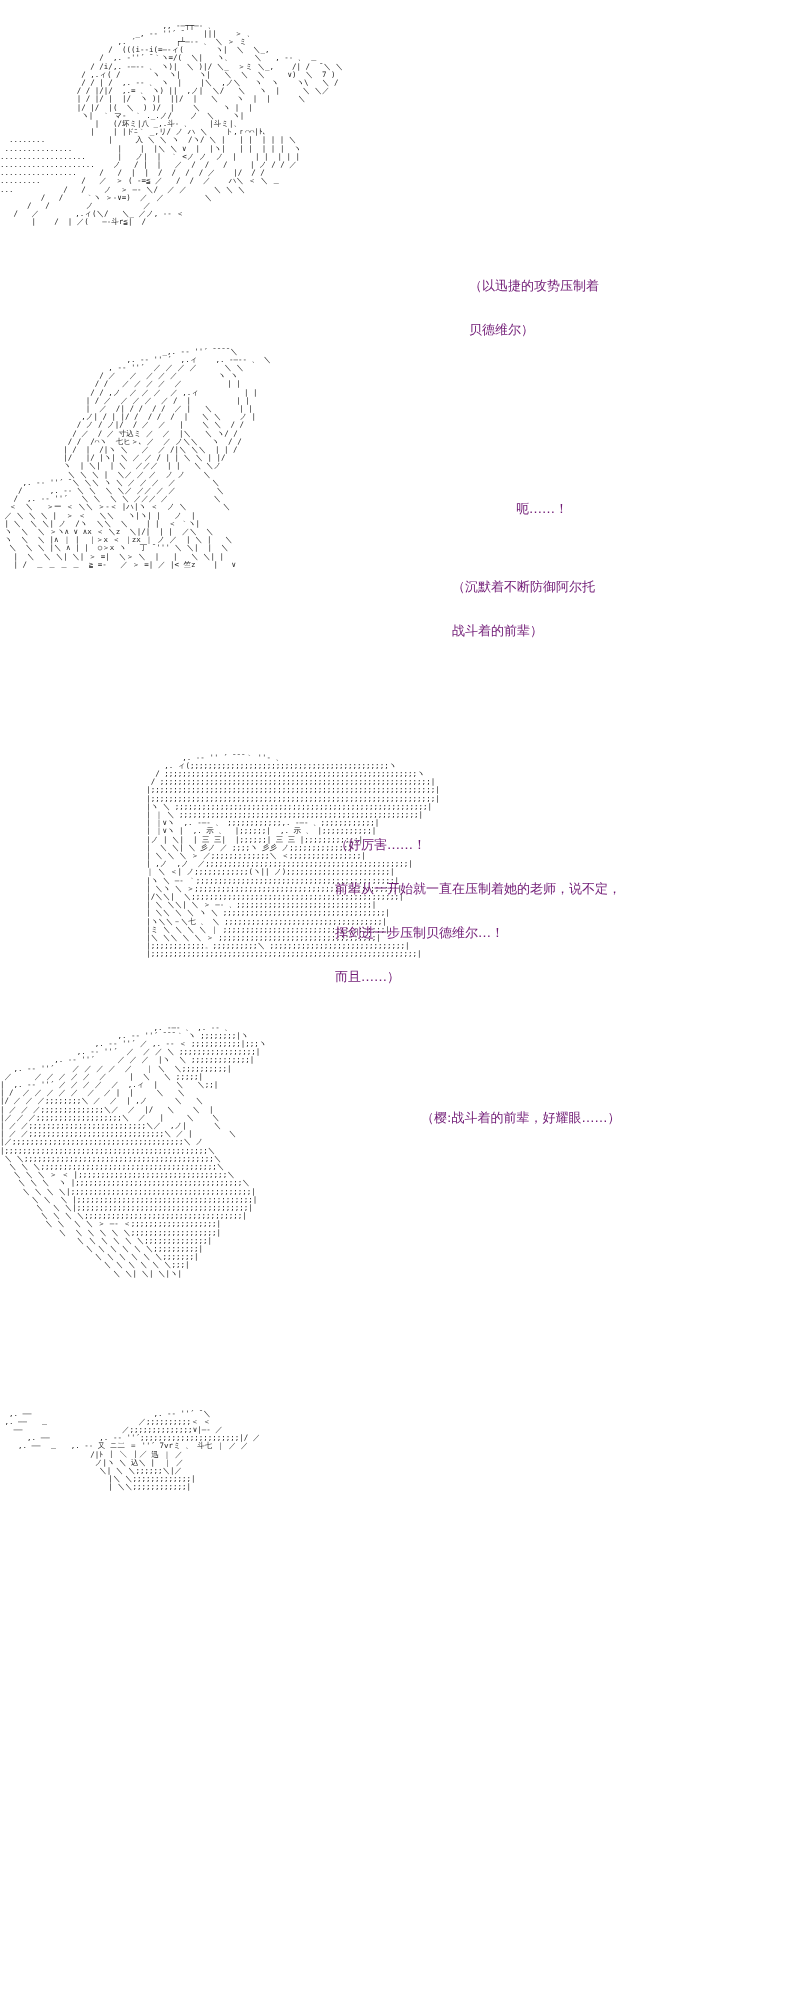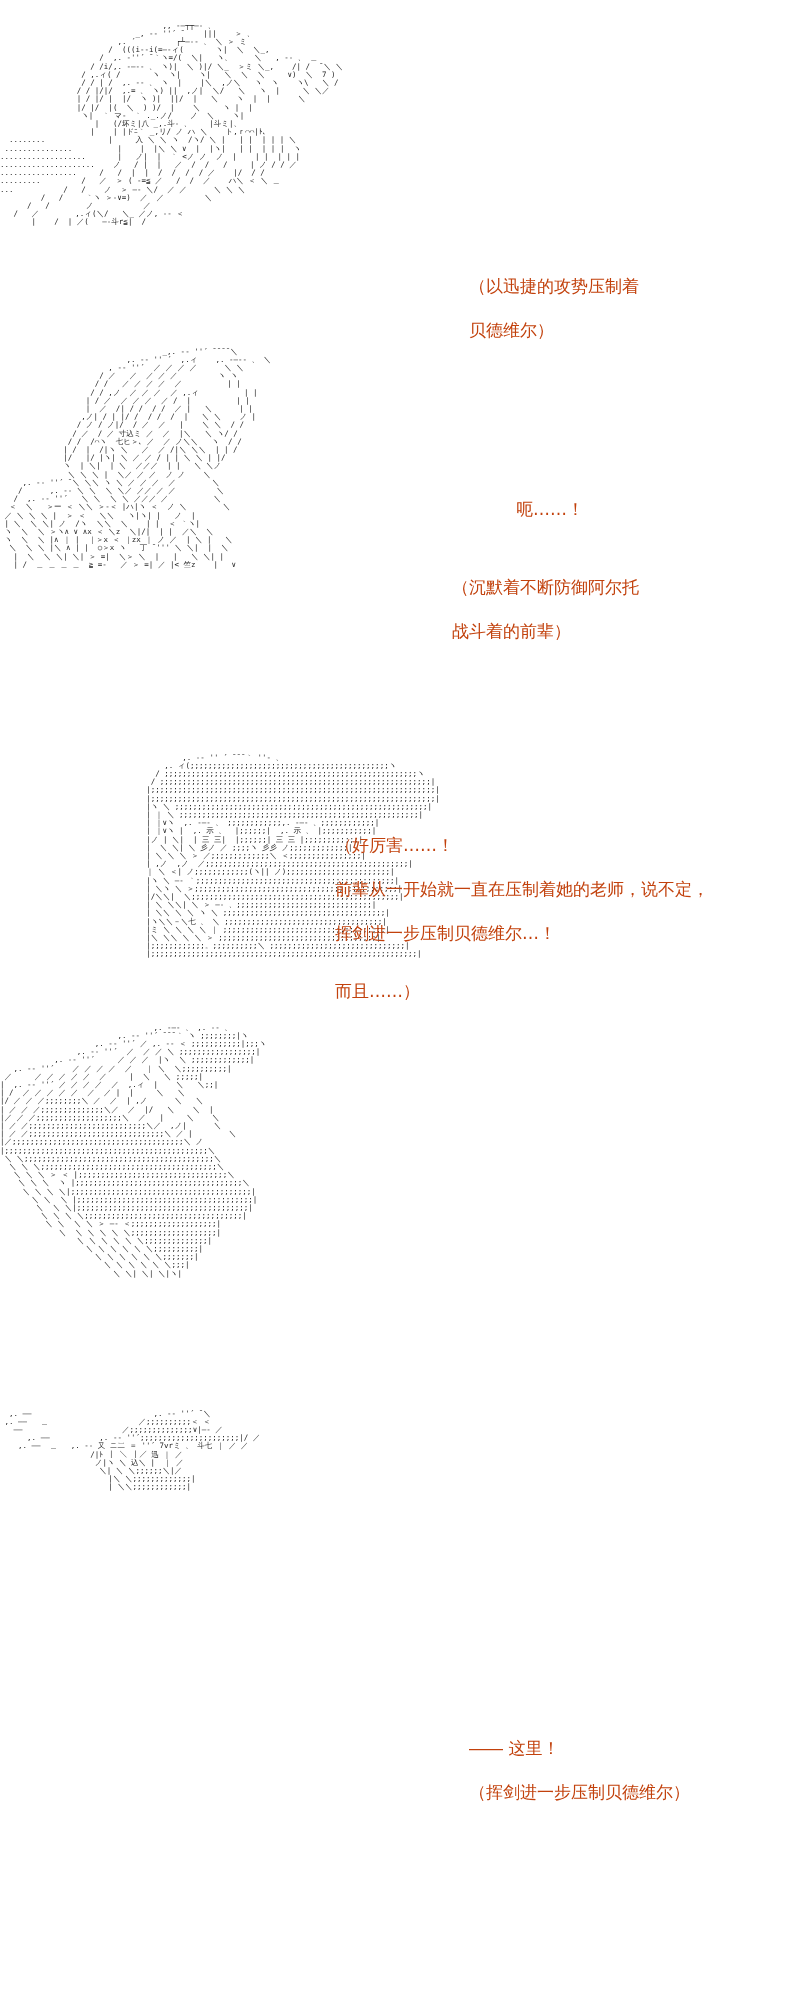--- a/index.html
+++ b/index.html
@@ -29,23 +29,23 @@
     font-family: "DejaVu Sans Mono", "Liberation Mono", monospace;
     font-size: 7.5px;
     line-height: 8.2px;
     letter-spacing: 0px;
     color: #1b1b1b;
     position: absolute;
   }
   .dialog {
     position: absolute;
     font-family: "DejaVu Sans", "Liberation Sans", sans-serif;
-    font-size: 17px;
+    font-size: 13px;
     line-height: 22px;
-    color: #c2410c;
+    color: #701a75;
     white-space: pre-line;
   }
   .dialog .line { display: block; }
   .panel-1 .aa { left: 0px; top: 0px; }
   .panel-2 .aa { left: 0px; top: 0px; }
   .panel-3 .aa { left: 0px; top: 0px; }
   .panel-4 .aa { left: 0px; top: 0px; }
   .panel-5 .aa { left: 0px; top: 0px; }
 </style>
 </head>
@@ -145,21 +145,21 @@
             | ＼＼ ＼ ＼ ヽ ＼ ;;;;;;;;;;;;;;;;;;;;;;;;;;;;;;;;;;;;|
             |ヽ＼＼－＼七 、 ＼ ;;;;;;;;;;;;;;;;;;;;;;;;;;;;;;;;;;;|
             |ミ ＼ ＼ ＼ ＼ ｜ ;;;;;;;;;;;;;;;;;;;;;;;;;;;;;;;;;;;;|
             |＼ ＼＼ ＼ ＼ ＞ ;;;;;;;;;;;;;;;;;;;;;;;;;;;;;;;;;;;|
             |;;;;;;;;;;;;。;;;;;;;;;;＼ ;;;;;;;;;;;;;;;;;;;;;;;;;;;;;;|
             |;;;;;;;;;;;;;;;;;;;;;;;;;;;;;;;;;;;;;;;;;;;;;;;;;;;;;;;;;;;|</pre>
     <div class="dialog" style="left:335px;top:72px;">
       <span class="line">（好厉害……！</span>
       <span class="line" style="">前辈从一开始就一直在压制着她的老师，说不定，</span>
       <span class="line">挥剑进一步压制贝德维尔…！</span>
-      <span class="line" style="margin-top:14px;">而且……）</span>
+      <span class="line" style="">而且……）</span>
     </div>
   </div>
 
   <div class="panel panel-4" style="top:1010px;height:380px;">
     <pre class="aa" style="left:0px;top:6px;">                                  ,. -―‐ 、 ,. -‐ 、
                           ,. -‐ ''´ ̄ ̄ ̄ ｀ ヽ ;;;;;;;;|ヽ
                      ,. -‐ ''´ ／ ,. -‐ ＜ ;;;;;;;;;;;|;;;ヽ
                  ,. -‐ ''´  ／  ／ ／ ＼ ;;;;;;;;;;;;;;;;;|
             ,. -‐ ''´     ／ ／ ／  |ヽ  ＼ ;;;;;;;;;;;;;|
    ,. -‐ ''´    ／ ／ ／ ／  ／   ｜ ＼  ＼;;;;;;;;;;|
@@ -181,32 +181,31 @@
        ＼ ＼  ＼ |;;;;;;;;;;;;;;;;;;;;;;;;;;;;;;;;;;;;;;;|
         ＼  ＼ ＼|;;;;;;;;;;;;;;;;;;;;;;;;;;;;;;;;;;;;;;|
          ＼ ＼ ＼ ＼;;;;;;;;;;;;;;;;;;;;;;;;;;;;;;;;;;;|
           ＼ ＼  ＼ ＼ ＞ ―‐ ＜;;;;;;;;;;;;;;;;;;;|
              ＼  ＼ ＼ ＼ ＼ ＼;;;;;;;;;;;;;;;;;;;|
                  ＼ ＼ ＼ ＼ ＼ ＼;;;;;;;;;;;;;;|
                    ＼ ＼ ＼ ＼ ＼ ＼;;;;;;;;;;|
                      ＼ ＼ ＼ ＼ ＼ ＼;;;;;;;|
                        ＼ ＼ ＼ ＼ ＼ ＼;;;|
                          ＼ ＼| ＼| ＼|ヽ|</pre>
+    <div class="dialog" style="left:421px;top:75px;">
+      <span class="line">（樱:战斗着的前辈，好耀眼……）</span>
+    </div>
   </div>
 
   <div class="panel panel-5" style="top:1390px;height:610px;">
     <pre class="aa" style="left:0px;top:12px;">  ,. ――                           ,. -‐ ''´ ̄ ＼
  ,. ――   ＿                    ／;;;;;;;;;;＜ ＜
    ――                      ／;;;;;;;;;;;;;;∨|―‐ ／
       ,. ――           ,. -‐ ''´;;;;;;;;;;;;;;;;;;;;;;|/ ／
     ,. ――  ＿   ,. -‐ 又 ニ二 ＝ ''´ 7vrミ 、 斗七 ｜ ／ ／
                     /|ﾄ ｜ ＼ ｜／ 迅 ｜ ／
                      ノ|ヽ ＼ 込＼ |  ｜ ／
                       ＼| ＼ ＼;;;;;;＼|／
                         |＼ ＼;;;;;;;;;;;;;|
                         | ＼＼;;;;;;;;;;;;|</pre>
-    <div class="dialog" style="left:469px;top:325px;">
-      <span class="line">―― 这里！</span>
-      <span class="line">（挥剑进一步压制贝德维尔）</span>
-    </div>
   </div>
 
 </div>
 
 </body></html>

